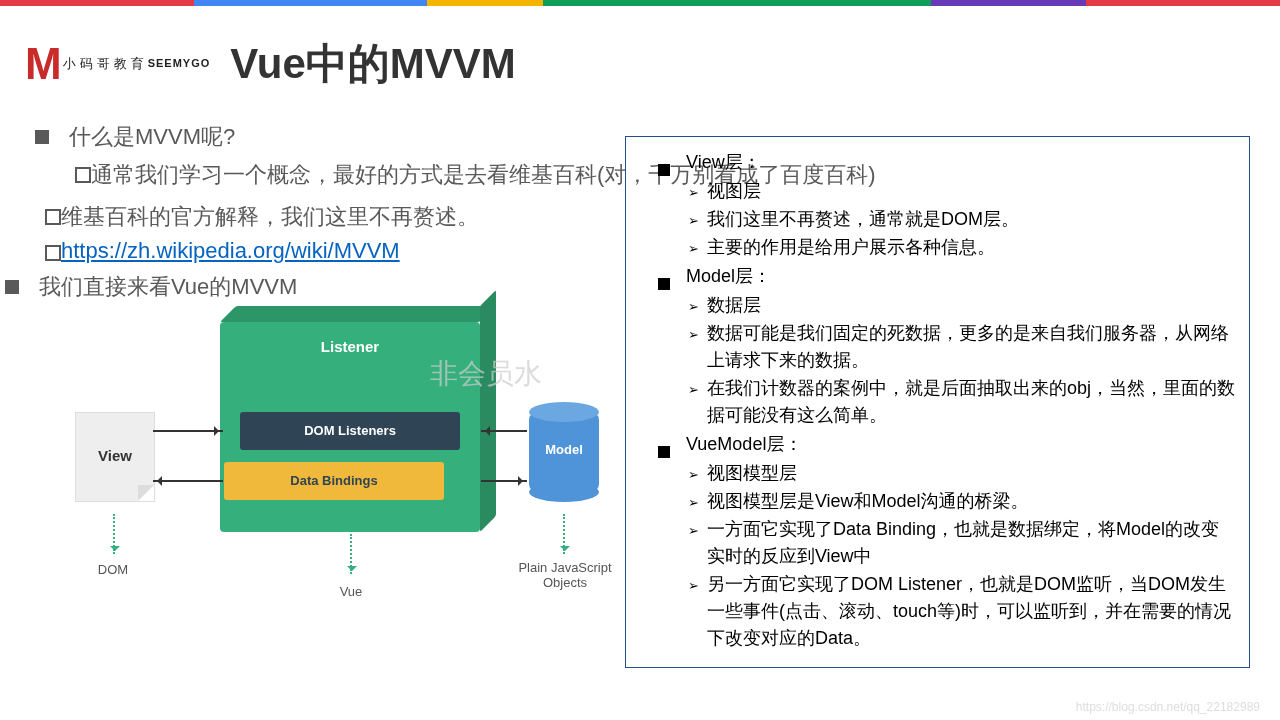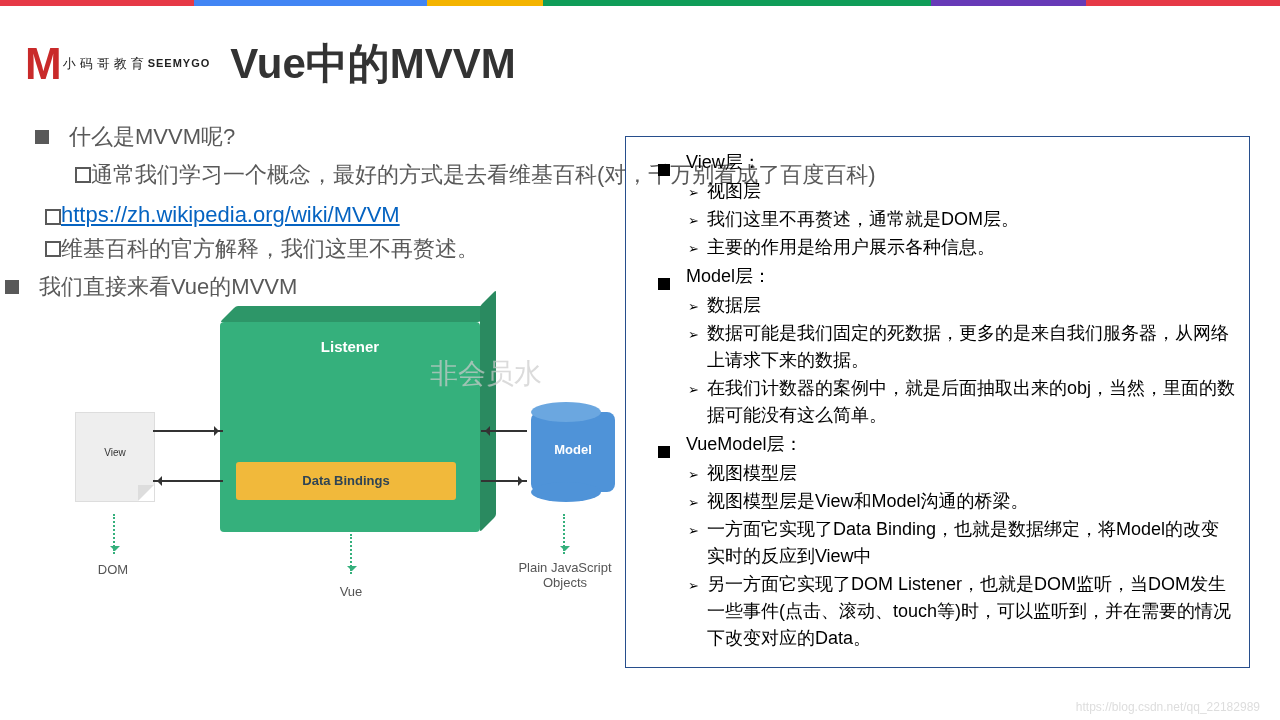--- a/index.html
+++ b/index.html
@@ -21,25 +21,25 @@
   a.link{color:#0563c1;text-decoration:underline}
   .cols{display:flex;gap:10px;align-items:flex-start}
   .left-col{flex:0 0 560px;position:relative}
   
   .diagram{position:relative;width:560px;height:310px;margin-top:10px;margin-left:30px}
   .vm-box{position:absolute;left:165px;top:10px;width:260px;height:210px;background:#35b07c;border-radius:4px}
   .vm-box::before{content:"";position:absolute;left:0;top:-16px;width:260px;height:16px;background:#2d9668;transform:skewX(-45deg);transform-origin:bottom left;border-radius:2px}
   .vm-box::after{content:"";position:absolute;right:-16px;top:-16px;width:16px;height:226px;background:#2a8a60;transform:skewY(-45deg);transform-origin:top left;border-radius:2px}
   .vm-title{position:absolute;top:16px;width:100%;text-align:center;color:#fff;font-weight:600;font-size:15px}
   .dom-l{position:absolute;left:20px;top:90px;width:220px;height:38px;background:#2f4454;color:#fff;text-align:center;line-height:38px;border-radius:3px;font-size:13px;font-weight:600}
-  .data-b{position:absolute;left:16px;top:140px;width:220px;height:38px;background:#f1b93b;color:#2f4454;text-align:center;line-height:38px;border-radius:3px;font-size:13px;font-weight:600}
+  .data-b{position:absolute;left:4px;top:140px;width:220px;height:38px;background:#f1b93b;color:#2f4454;text-align:center;line-height:38px;border-radius:3px;font-size:13px;font-weight:600}
   .view-box{position:absolute;left:20px;top:100px;width:78px;height:88px;background:#eee;border:1px solid #ddd}
   .view-box::after{content:"";position:absolute;right:0;bottom:0;width:0;height:0;border-left:16px solid #ddd;border-bottom:16px solid #fff}
-  .view-label{position:absolute;width:100%;text-align:center;top:34px;font-weight:400;color:#333;font-size:10px}
-  .model-cyl{position:absolute;right:0;top:100px;width:84px;height:80px;background:#4f93d8;border-radius:8px}
+  .view-label{position:absolute;width:100%;text-align:center;top:34px;font-weight:700;color:#333;font-size:15px}
+  .model-cyl{position:absolute;right:16px;top:100px;width:70px;height:80px;background:#4f93d8;border-radius:8px}
   .model-cyl::before{content:"";position:absolute;top:-10px;left:0;width:70px;height:20px;background:#6ba7e0;border-radius:50%}
   .model-cyl::after{content:"";position:absolute;bottom:-10px;left:0;width:70px;height:20px;background:#4f93d8;border-radius:50%}
   .model-label{position:absolute;width:100%;text-align:center;top:30px;color:#fff;font-size:13px;font-weight:600}
   .arrow{position:absolute;height:2px;background:#333}
   .arrow::after{content:"";position:absolute;right:-1px;top:-4px;border:5px solid transparent;border-left-color:#333}
   .arrow.rev::after{left:-1px;right:auto;border-left-color:transparent;border-right-color:#333}
   .dashed-down{position:absolute;border-left:2px dotted #35b07c;height:40px}
   .dashed-down::after{content:"";position:absolute;bottom:-2px;left:-5px;border:5px solid transparent;border-top-color:#35b07c}
   .caption{position:absolute;font-size:13px;color:#555;text-align:center;width:120px}
   
@@ -82,34 +82,35 @@
       </div>
     <div class="lv2">
         <span class="sq"></span>
         <span>通常我们学习一个概念，最好的方式是去看维基百科(对，千万别看成了百度百科)</span>
       </div>
 
     <div class="cols">
       <div class="left-col">
         <div class="lv2" style="margin-left:20px">
             <span class="sq"></span>
-            <a class="link">https://zh.wikipedia.org/wiki/MVVM</a>
+            <span>维基百科的官方解释，我们这里不再赘述。</span>
           </div>
         <div class="lv2" style="margin-left:20px">
             <span class="sq"></span>
-            <span>维基百科的官方解释，我们这里不再赘述。</span>
+            <a class="link">https://zh.wikipedia.org/wiki/MVVM</a>
           </div>
         <div class="lv1" style="margin-left:-20px">
             <span class="sq"></span>
             <span>我们直接来看Vue的MVVM</span>
           </div>
 
         <div class="diagram">
           <div class="vm-box">
             <div class="vm-title">Listener</div>
+            <div class="dom-l">DOM Listeners</div>
             <div class="data-b">Data Bindings</div>
           </div>
           <div class="view-box">
               <div class="view-label">View</div>
             </div>
           <div class="model-cyl">
               <div class="model-label">Model</div>
             </div>
           <div class="arrow" style="left:98px;top:118px;width:70px"></div>
           <div class="arrow rev" style="left:98px;top:168px;width:70px"></div>

